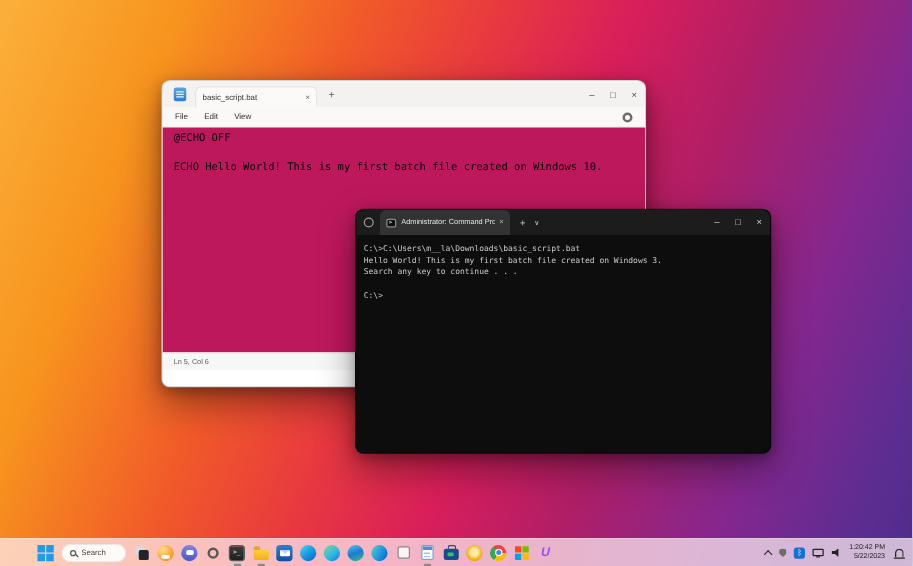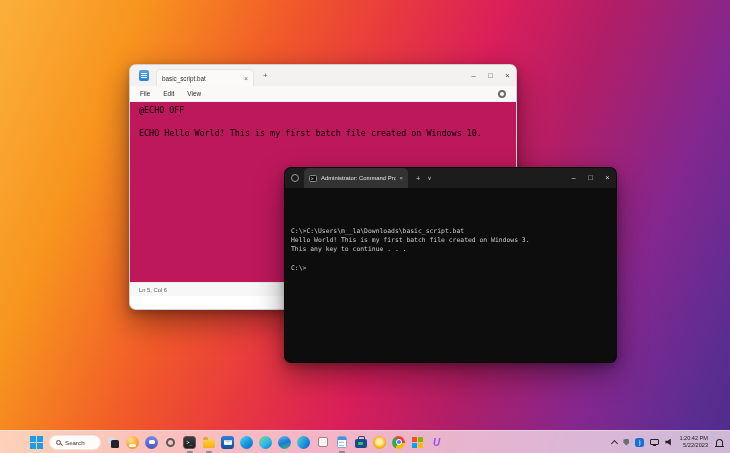--- a/index.html
+++ b/index.html
@@ -40,21 +40,21 @@
   .terminal { left:284px; top:167px; width:333px; height:196px; background:#0D0D0D; border:1px solid rgba(0,0,0,.5); z-index:3;}
   .tm-titlebar { height:20px; background:#1C1C1C; display:flex; align-items:center; }
   .tm-admin { width:8px; height:8px; border:1.4px solid #9a9a9a; border-radius:50%; margin:0 5px 0 6px; }
   .tm-tab { height:20px; width:104px; background:#333333; border-radius:5px 5px 0 0; display:flex; align-items:center; padding:0 5px; }
   .cmdico { width:8px; height:7px; background:#101010; border:1px solid #8a8a8a; border-radius:1.5px; margin-right:4px;
     color:#fff; font-size:4.5px; line-height:6px; padding-left:1px; font-family:"DejaVu Sans Mono", monospace;}
   .tm-tab-label { font-size:5.9px; color:#E6E6E6; flex:1; white-space:nowrap; overflow:hidden; }
   .tm-tab-close { font-size:6px; color:#bbb; padding-left:3px; }
   .tm-newtab { font-size:7.5px; color:#cfcfcf; margin-left:8px; }
   .tm-drop { font-size:5.5px; color:#cfcfcf; margin-left:7px; }
-  .tm-content { padding:7px 6px;margin-top:32px; }
+  .tm-content { padding:7px 6px; }
   .tline { display:block; white-space:pre; font-family:"DejaVu Sans Mono", monospace; font-size:6.4px; line-height:9.2px; height:9.2px; color:#CCCCCC; }
 
   
   .taskbar { position:absolute; left:0; bottom:0; width:730px; height:23px;
     background:rgba(255,238,243,.72); backdrop-filter:blur(8px); border-top:1px solid rgba(255,255,255,.35);
     display:flex; align-items:center; z-index:5; }
   .tb-left { display:flex; align-items:center; gap:6px; padding-left:30px; height:100%; }
   .tbi { position:relative; width:13px; height:13px; display:flex; align-items:center; justify-content:center; flex:0 0 auto; }
   .tbi.open::after { content:""; position:absolute; bottom:-4px; left:50%; transform:translateX(-50%);
     width:6px; height:2px; border-radius:1px; background:#8a8a8a; }
@@ -184,21 +184,21 @@
       <span class="tm-drop">∨</span>
       <div class="winctl dark">
         <span>–</span>
         <span>□</span>
         <span>×</span>
       </div>
     </div>
     <div class="tm-content">
       <span class="tline">C:\&gt;C:\Users\m__la\Downloads\basic_script.bat</span>
       <span class="tline">Hello World! This is my first batch file created on Windows 3.</span>
-      <span class="tline">This any key to continue . . .</span>
+      <span class="tline">Search any key to continue . . .</span>
       <span class="tline"></span>
       <span class="tline">C:\&gt;</span>
     </div>
   </section>
 
   <div class="taskbar">
     <div class="tb-left">
       <span class="tbi">
           <span class="winlogo">
             <i></i>

